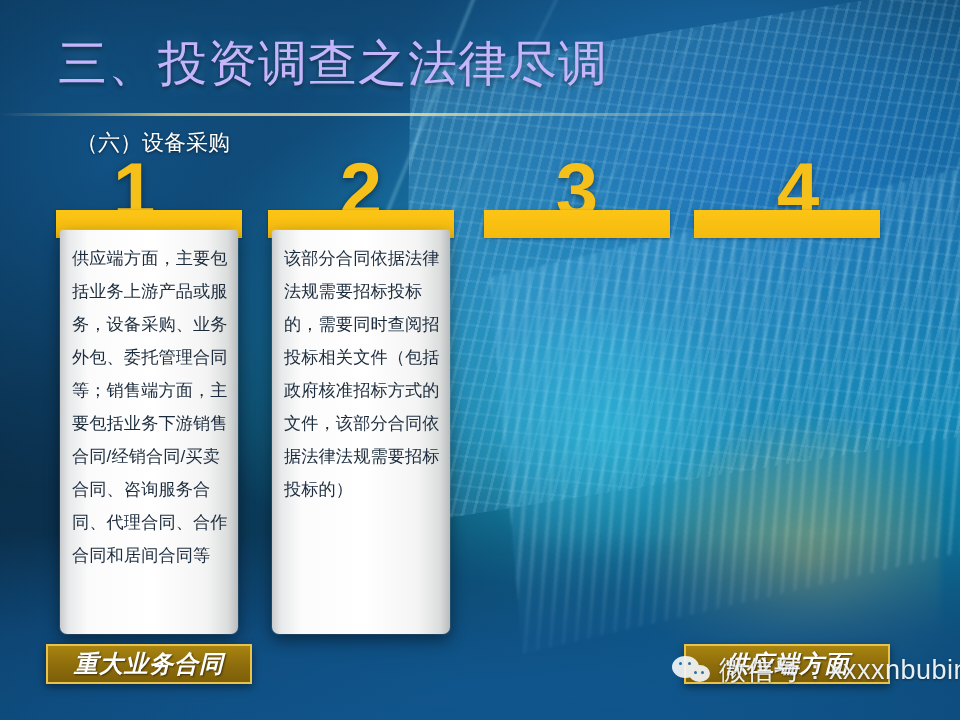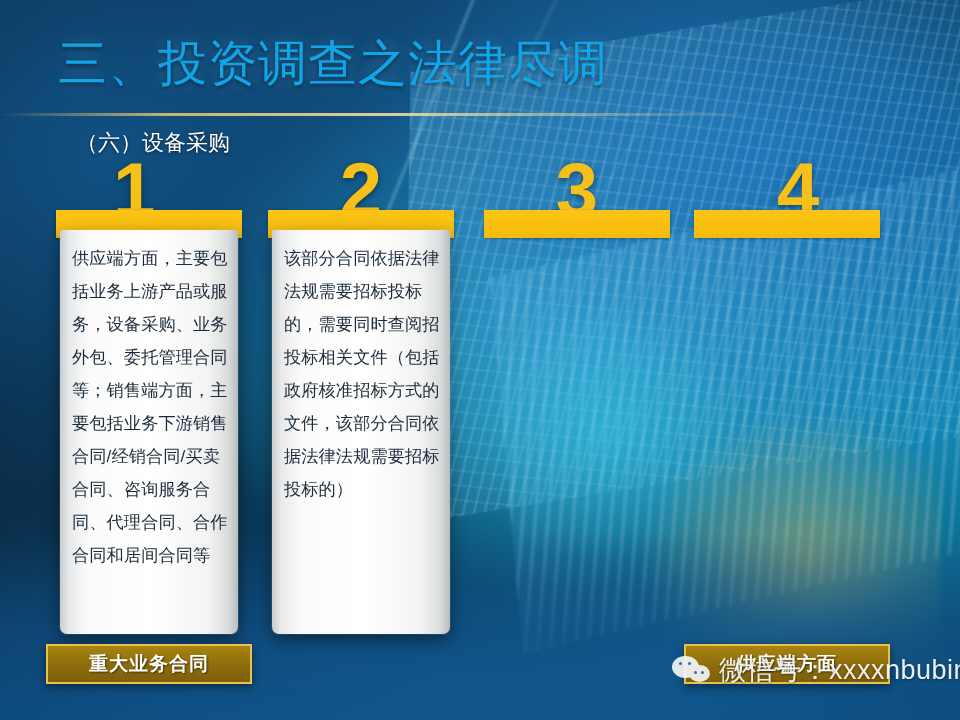--- a/index.html
+++ b/index.html
@@ -76,21 +76,21 @@
   .bg-vignette {
     position: absolute; inset: 0;
     background: radial-gradient(130% 110% at 50% 45%, rgba(0,0,0,0) 45%, rgba(0,12,28,.55) 100%);
   }
 
   
   .title {
     position: absolute; left: 58px; top: 38px;
     font-family: "Liberation Serif", "DejaVu Serif", serif;
     font-size: 49px; line-height: 1.06;
-    color: #0ea5e9;
+    color: #c4b5fd;
     letter-spacing: 1px;
     text-shadow: 0 2px 5px rgba(0,0,0,.55), 0 0 14px rgba(120,200,255,.35);
     white-space: nowrap;
   }
   .title-rule {
     position: absolute; left: 0; top: 113px; width: 757px; height: 3px;
     background: linear-gradient(90deg, rgba(210,180,90,0) 0%, #d9c070 22%, #f0dca0 52%, rgba(220,190,110,0) 100%);
     opacity: .9;
   }
   .subtitle {
@@ -161,21 +161,21 @@
   .label {
     position: absolute; top: 486px; left: -10px;
     width: 206px; height: 40px;
     background: linear-gradient(180deg, #a8840f 0%, #8d6c0c 55%, #7d5f08 100%);
     border: 2px solid #e8c24a;
     display: flex; align-items: center; justify-content: center;
     z-index: 6;
     box-shadow: 0 3px 8px rgba(0,0,0,.45);
   }
   .label span {
-    font-size: 19px; font-weight: 700; 
+    font-size: 24px; font-weight: 700; font-style: italic;
     color: #ffffff; letter-spacing: 1px;
     text-shadow: 1px 1px 2px rgba(0,0,0,.55);
     white-space: nowrap;
   }
 
   
   .watermark {
     position: absolute; left: 672px; top: 652px;
     display: flex; align-items: center; gap: 7px;
     z-index: 9;

